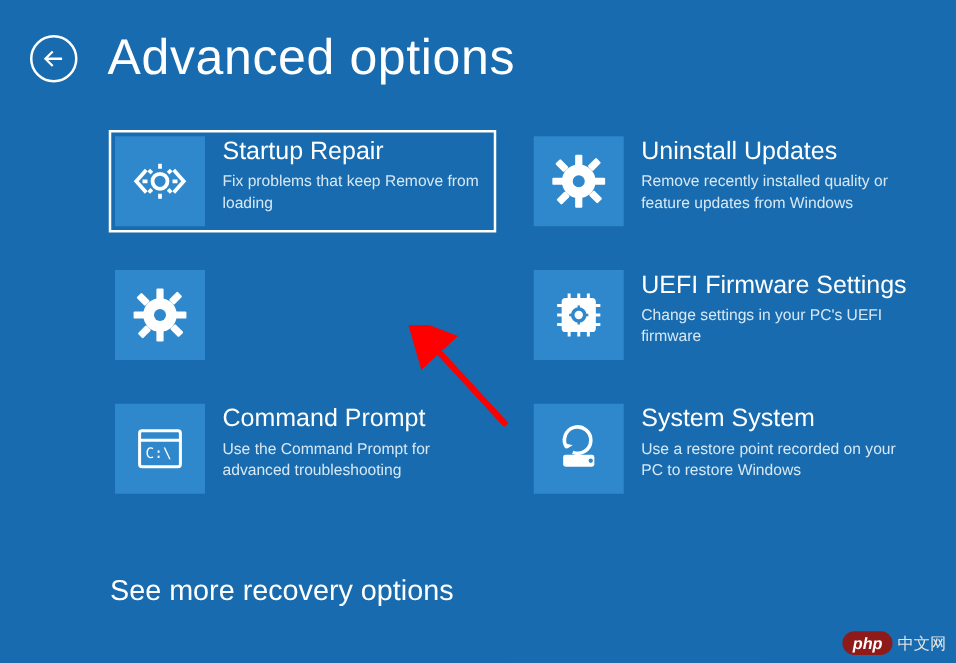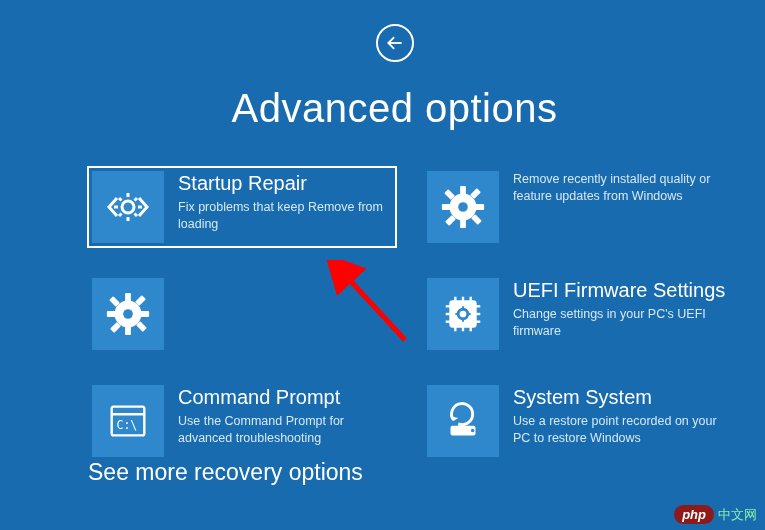--- a/index.html
+++ b/index.html
@@ -10,21 +10,20 @@
     font-family: "Segoe UI Light", "Segoe UI", Arial, sans-serif;
     color: #ffffff;
     overflow: hidden;
     position: relative;
   }
   .header {
     display: flex;
     align-items: center;
     padding: 24px 0 0 24px;
     gap: 24px;
-    flex-direction: column;
   }
   .back-btn {
     width: 38px;
     height: 38px;
     border: 2px solid #fff;
     border-radius: 50%;
     display: flex;
     align-items: center;
     justify-content: center;
     cursor: pointer;
@@ -103,21 +102,21 @@
     background: #8e1a1a;
     color: #fff;
     font-family: Arial, sans-serif;
     font-weight: 700;
     font-style: italic;
     font-size: 13px;
     padding: 2px 8px;
     border-radius: 10px;
   }
   .watermark .zh {
-    color: #86efac;
+    color: #e5e5e5;
     font-family: "Microsoft YaHei", sans-serif;
     font-size: 13px;
   }
   svg { display: block; }
 </style>
 </head>
 <body>
 
 <div class="header">
   <div class="back-btn">
@@ -169,20 +168,21 @@
           <rect x="3" y="22" width="10" height="6" rx="1"></rect>
           <rect x="37" y="22" width="10" height="6" rx="1"></rect>
           <rect x="8" y="7" width="6" height="10" rx="1" transform="rotate(-45 11 12)"></rect>
           <rect x="36" y="33" width="6" height="10" rx="1" transform="rotate(-45 39 38)"></rect>
           <rect x="33" y="8" width="10" height="6" rx="1" transform="rotate(-45 38 11)"></rect>
           <rect x="7" y="36" width="10" height="6" rx="1" transform="rotate(-45 12 39)"></rect>
         </g>
       </svg>
     </div>
     <div class="tile-text">
+      <div class="tile-title">Uninstall Updates</div>
       <div class="tile-desc">Remove recently installed quality or feature updates from Windows</div>
     </div>
   </div>
 
   <div class="tile">
     <div class="icon-box">
       <svg width="48" height="48" viewBox="0 0 50 50" fill="#fff">
         <g>
           <circle cx="25" cy="25" r="9" fill="none" stroke="#fff" stroke-width="10"></circle>
           <circle cx="25" cy="25" r="5" fill="#2f88cb"></circle>

